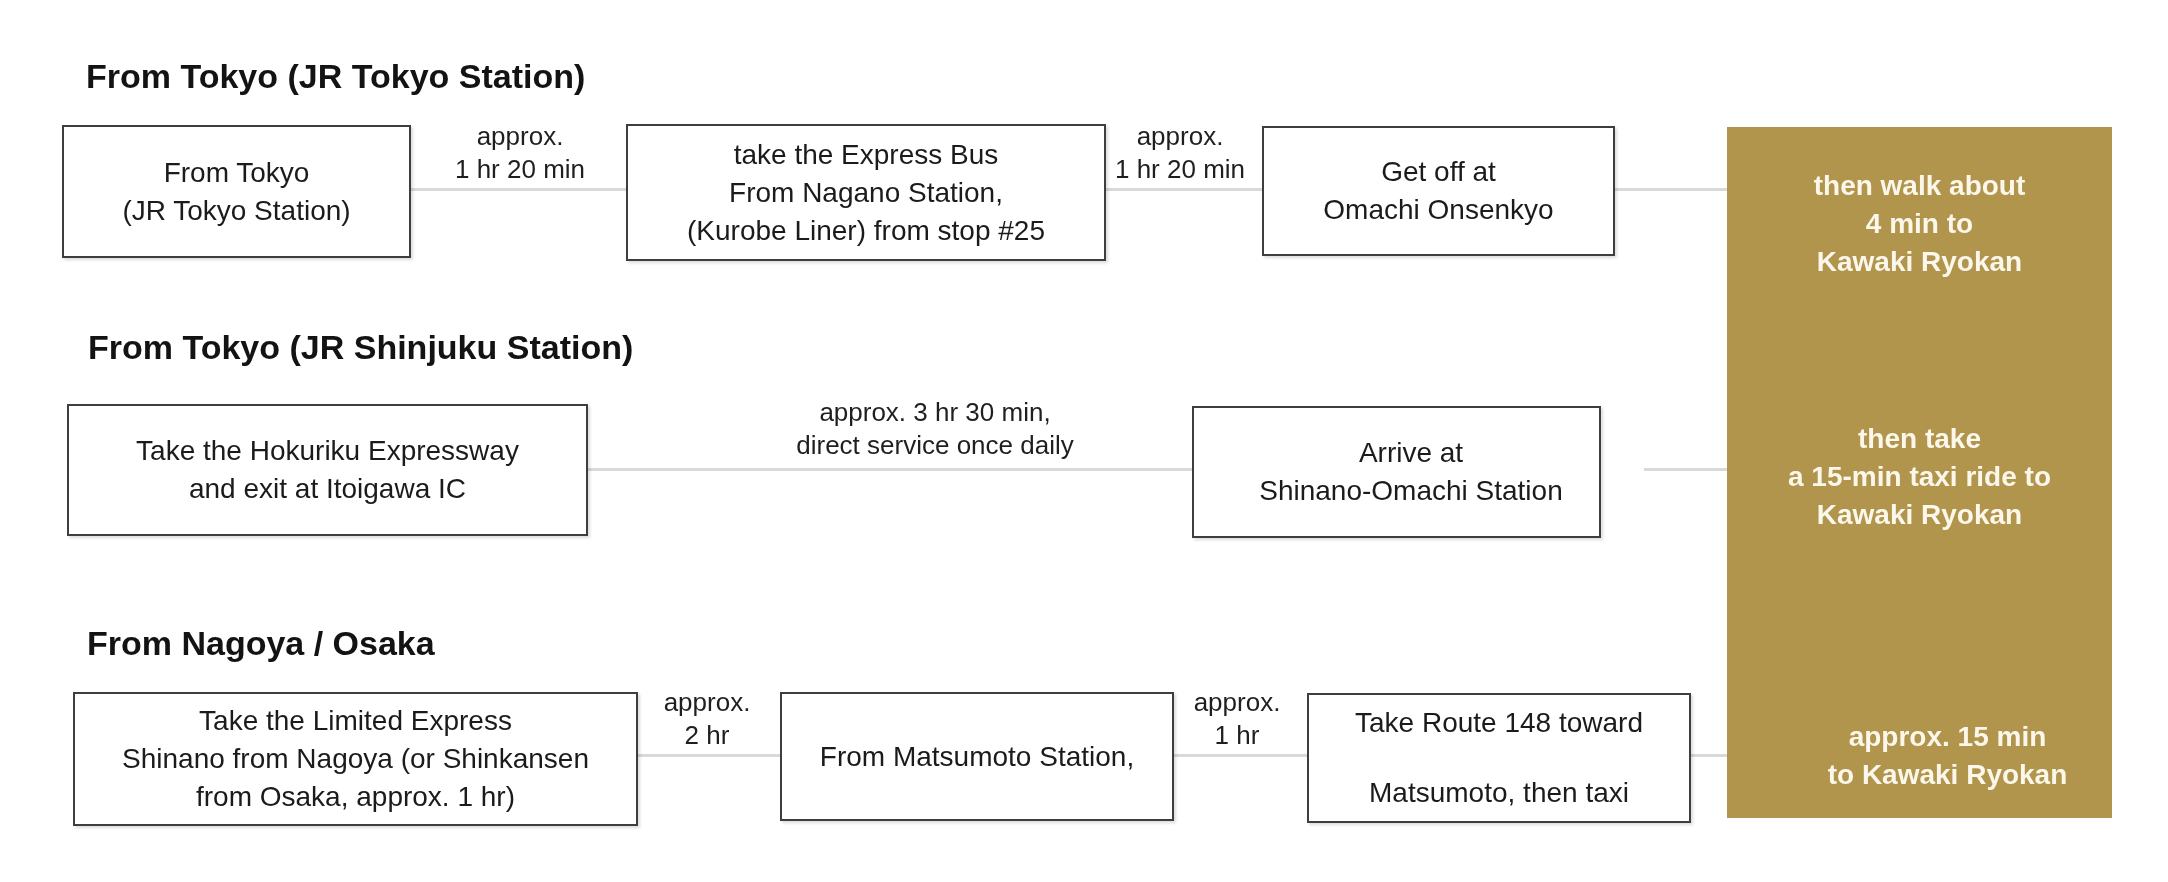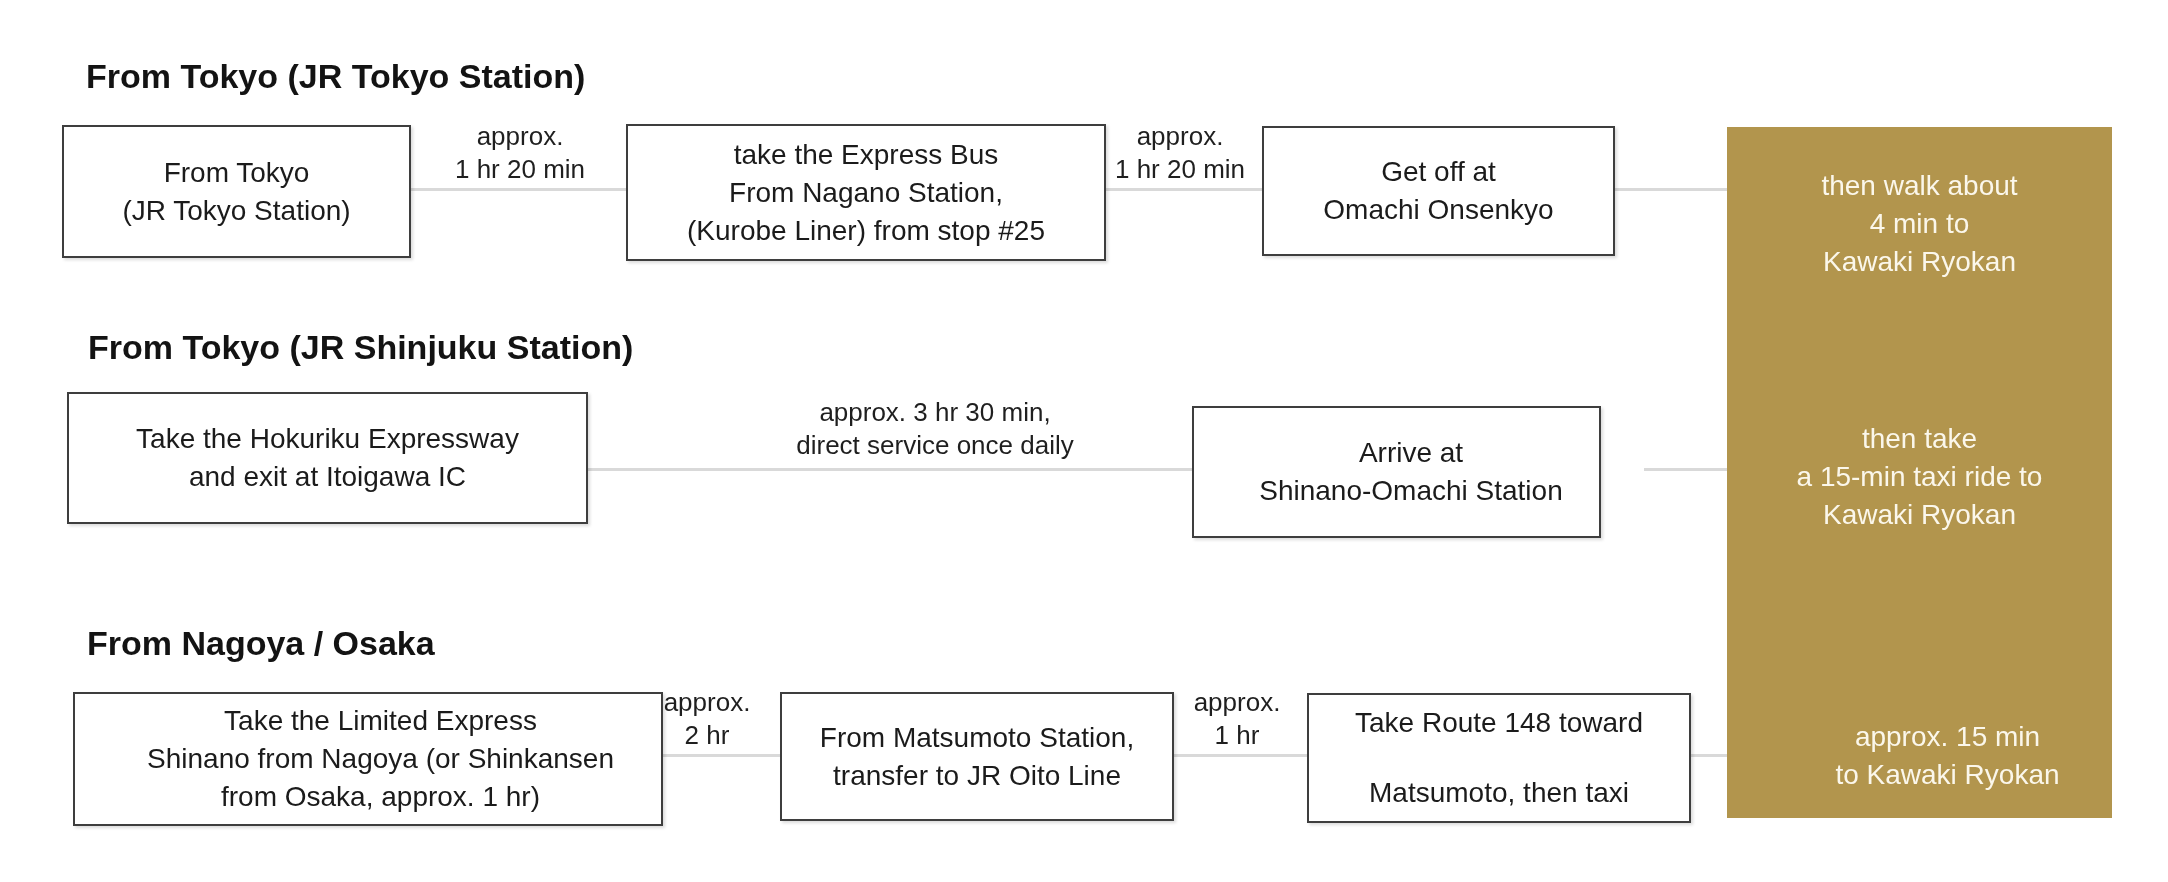--- a/index.html
+++ b/index.html
@@ -11,21 +11,21 @@
   .box{position:absolute;background:#ffffff;border:2px solid #3e3e3e;
        display:flex;flex-direction:column;align-items:center;justify-content:center;
        text-align:center;font-size:28px;line-height:38px;color:#1b1b1b;
        box-shadow:2px 2px 3px rgba(0,0,0,0.14);z-index:2;}
   .conn{position:absolute;height:3px;background:#d9d9d9;z-index:1;}
   .lbl{position:absolute;transform:translateX(-50%);text-align:center;
        font-size:26px;line-height:33px;color:#1f1f1f;white-space:nowrap;z-index:3;}
   .gold{position:absolute;left:1727px;top:127px;width:385px;height:691px;
         background:#b2954d;z-index:2;}
   .note{position:absolute;left:0;width:100%;text-align:center;
-        font-size:28px;line-height:38px;color:#fbf7eb;}
+        font-size:28px;line-height:38px;color:#fbf7eb;font-weight:bold;}
   .ln{display:block;}
 </style>
 </head>
 <body>
 
 <div id="canvas">
 
   <div class="heading" style="left:86px;top:56px;">From Tokyo (JR Tokyo Station)</div>
 
   <div class="conn" style="left:407px;top:188px;width:219px;"></div>
@@ -56,55 +56,54 @@
   <div class="box" style="left:1262px;top:126px;width:349px;height:126px;">
     <span class="ln">Get off at</span>
     <span class="ln">Omachi Onsenkyo</span>
   </div>
 
   <div class="heading" style="left:88px;top:327px;">From Tokyo (JR Shinjuku Station)</div>
 
   <div class="conn" style="left:584px;top:468px;width:684px;"></div>
   <div class="conn" style="left:1644px;top:468px;width:86px;"></div>
 
-  <div class="box" style="left:67px;top:392px;width:517px;height:128px;text-align:center;">
+  <div class="box" style="left:67px;top:404px;width:517px;height:128px;text-align:center;">
     <span class="ln">Take the Hokuriku Expressway</span>
     <span class="ln">and exit at Itoigawa IC</span>
   </div>
 
   <div class="lbl" style="left:935px;top:396px;">
     <span class="ln">approx. 3 hr 30 min,</span>
     <span class="ln">direct service once daily</span>
   </div>
 
   <div class="box" style="left:1192px;top:406px;width:376px;height:128px;padding-left:29px;">
     <span class="ln">Arrive at</span>
     <span class="ln">Shinano-Omachi Station</span>
   </div>
 
   <div class="heading" style="left:87px;top:623px;">From Nagoya / Osaka</div>
 
   <div class="conn" style="left:634px;top:754px;width:146px;"></div>
   <div class="conn" style="left:1170px;top:754px;width:137px;"></div>
   <div class="conn" style="left:1687px;top:754px;width:43px;"></div>
 
-  <div class="box" style="left:73px;top:692px;width:561px;height:130px;padding-left:25px;">
+  <div class="box" style="left:73px;top:692px;width:561px;height:130px;">
     <span class="ln">Take the Limited Express</span>
     <span class="ln">Shinano from Nagoya (or Shinkansen</span>
     <span class="ln">from Osaka, approx. 1 hr)</span>
   </div>
 
   <div class="lbl" style="left:707px;top:686px;">
     <span class="ln">approx.</span>
     <span class="ln">2 hr</span>
   </div>
 
   <div class="box" style="left:780px;top:692px;width:390px;height:125px;">
     <span class="ln">From Matsumoto Station,</span>
-    <span class="ln">transfer to JR Oito Line</span>
   </div>
 
   <div class="lbl" style="left:1237px;top:686px;">
     <span class="ln">approx.</span>
     <span class="ln">1 hr</span>
   </div>
 
   <div class="box" style="left:1307px;top:693px;width:380px;height:126px;gap:32px;">
     <span class="ln">Take Route 148 toward</span>
     <span class="ln">Matsumoto, then taxi</span>

